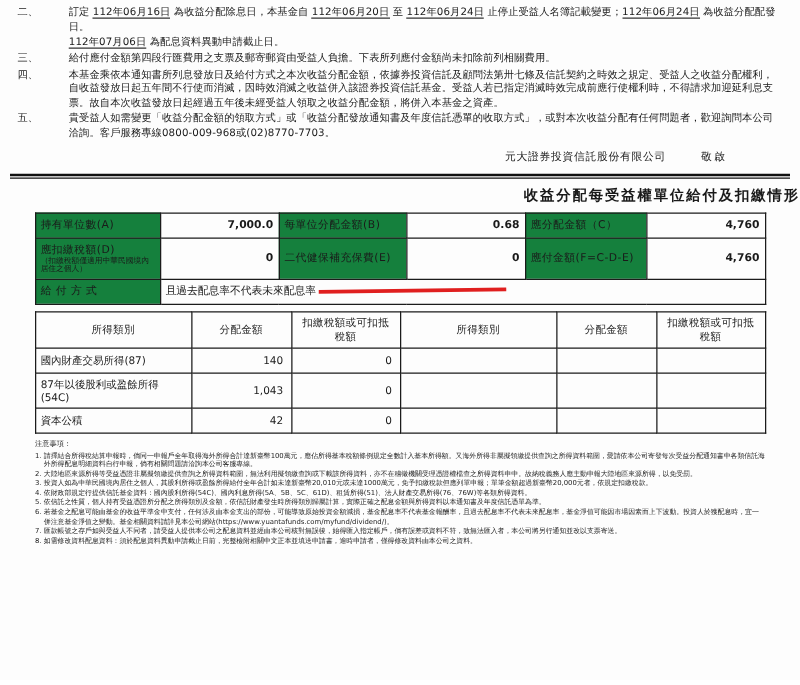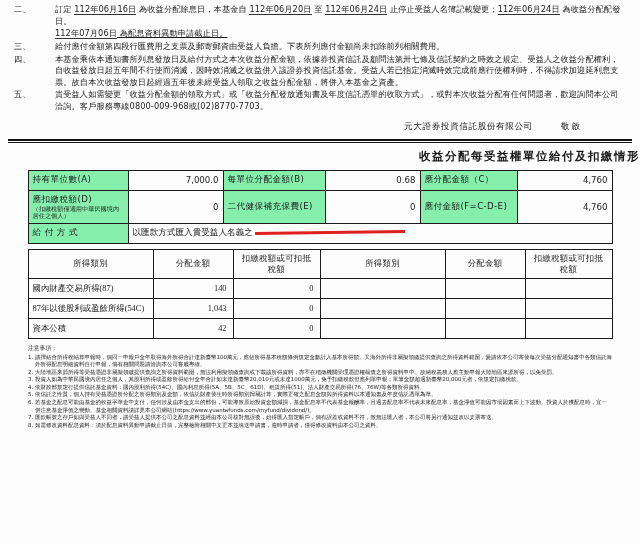--- a/index.html
+++ b/index.html
@@ -37,21 +37,20 @@
     width: 13px;
     flex: 0 0 13px;
     text-align: left;
   }
   .notice-body {
     flex: 1 1 auto;
     margin-left: 28px;
   }
   .notice-sub {
     padding-left: 13px;
-    text-decoration: underline;
   }
   .inline-blank {
     display: inline-block;
     min-width: 52px;
     border-bottom: 1px solid #333;
     text-align: center;
     line-height: 1.1;
   }
   .sign-line {
     text-align: right;
@@ -91,26 +90,27 @@
     table-layout: fixed;
     font-size: 8.6px;
   }
   table.grid td {
     border: 1px solid #1b1b1b;
     padding: 3px 4px;
     height: 13px;
     vertical-align: middle;
   }
   td.lbl {
-    background: #86efac;
+    background: #15803d;
     letter-spacing: 0.4px;
   }
   td.num {
     text-align: right;
     padding-right: 6px;
+    font-weight: bold;
   }
   .sub-note {
     font-size: 6.2px;
     line-height: 1.1;
     display: block;
     letter-spacing: 0;
   }
   .pay-cell {
     position: relative;
     height: 17px;
@@ -134,21 +134,20 @@
     transform: rotate(-0.8deg);
   }
 
   
   table.income {
     border-collapse: collapse;
     width: 584px;
     margin: 5px auto 0 auto;
     table-layout: fixed;
     font-size: 8.4px;
-    font-family: Liberation Serif, serif;
   }
   table.income td, table.income th {
     border: 1px solid #1b1b1b;
     padding: 3px 4px;
     height: 13px;
     vertical-align: middle;
     font-weight: normal;
   }
   table.income th {
     text-align: center;
@@ -254,21 +253,21 @@
         </td>
         <td class="num">0</td>
         <td class="lbl">二代健保補充保費(E)</td>
         <td class="num">0</td>
         <td class="lbl">應付金額(F=C-D-E)</td>
         <td class="num">4,760</td>
       </tr>
       <tr>
         <td class="lbl">給 付 方 式</td>
         <td class="pay-cell" colspan="5">
-          <span>以匯款方式匯入貴受益人名義之</span><span class="redact"></span>
+          <span>且過去配息率不代表未來配息率</span><span class="redact"></span>
         </td>
       </tr>
     </tbody>
   </table>
 
   <table class="income">
     <colgroup>
       <col style="width:125px">
         <col style="width:80px">
         <col style="width:87px">

